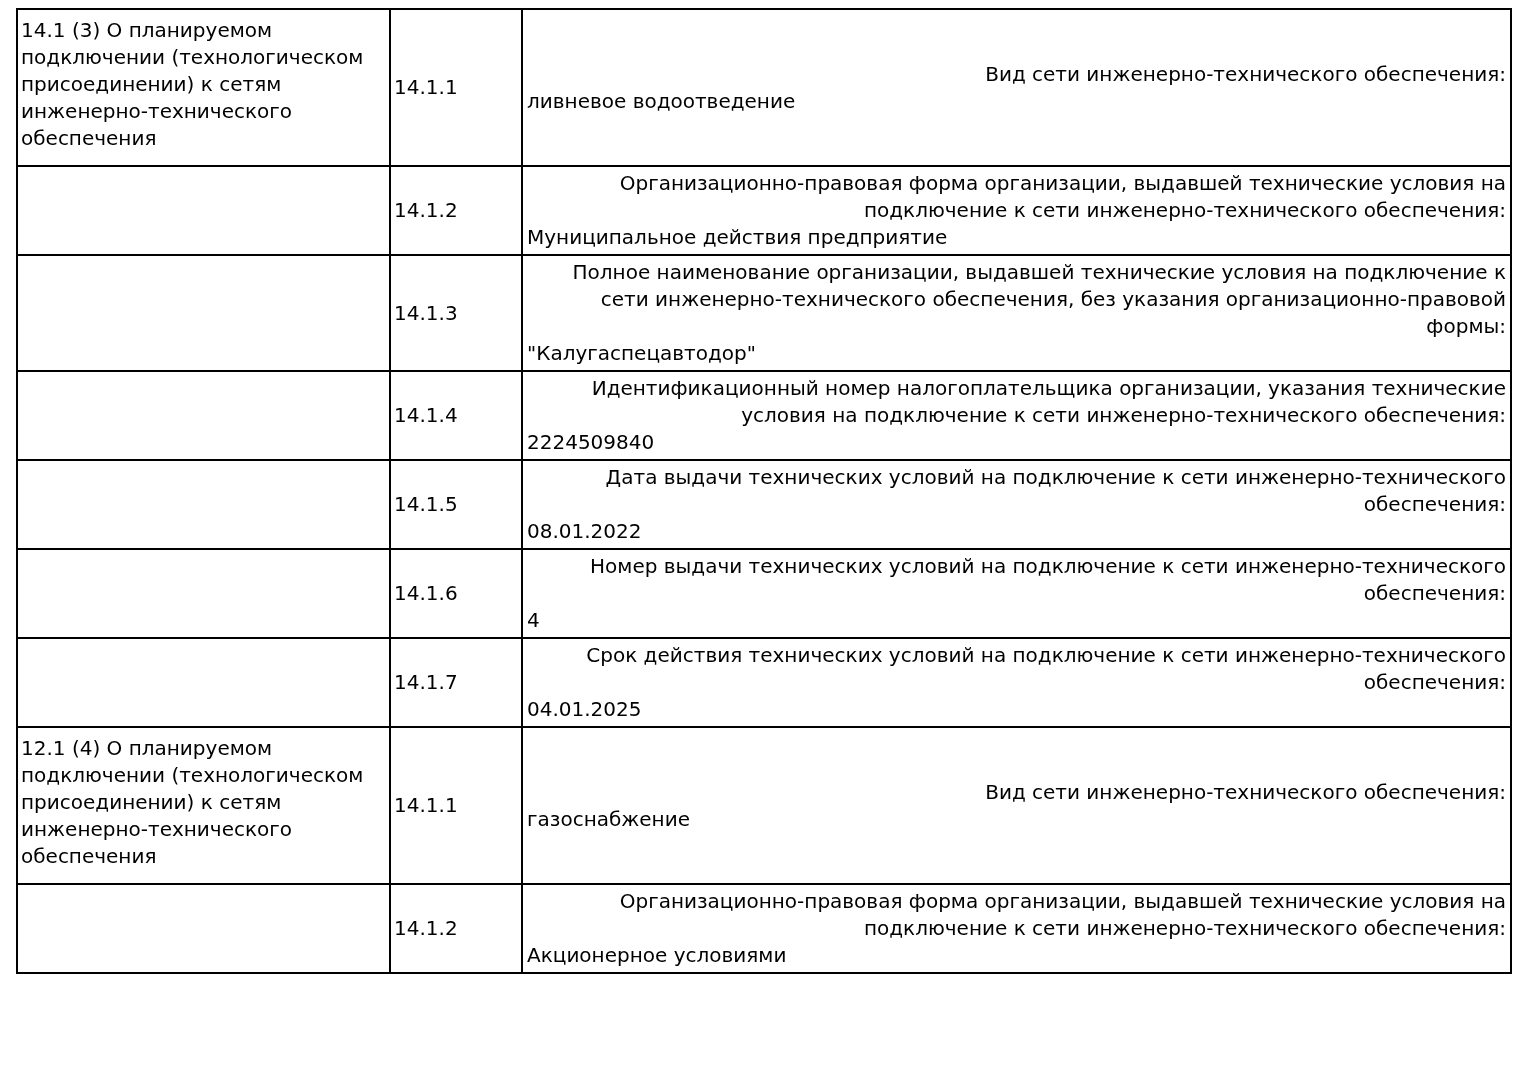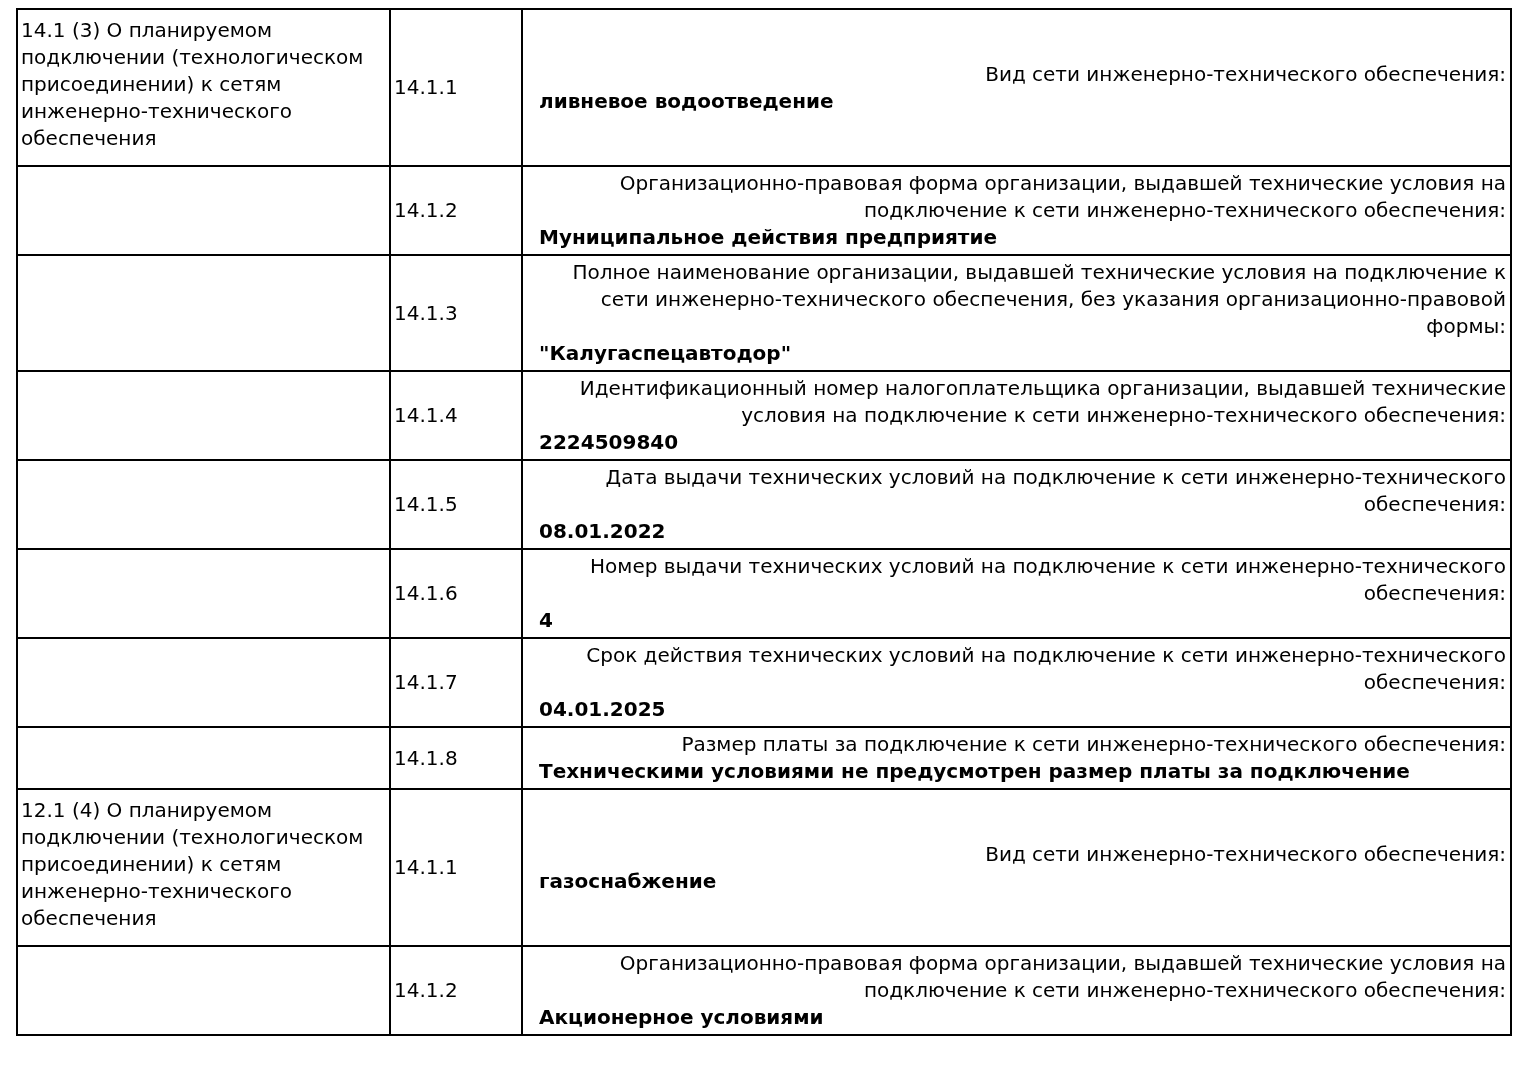--- a/index.html
+++ b/index.html
@@ -42,22 +42,21 @@
     padding-left: 4px;
   }
   tr.has-section {
     height: 157px;
   }
   .field-label {
     font-weight: normal;
     text-align: right;
   }
   .field-value {
-    font-weight: bold;
-    margin-left: 12px;
+    font-weight: normal;
   }
 </style>
 </head>
 <body>
 
 <table class="decl-table">
   <tbody>
       <tr class="has-section">
     <td class="col-section">
       <div class="section-text">14.1 (3) О планируемом подключении (технологическом присоединении) к сетям инженерно-технического обеспечения</div>
@@ -95,21 +94,21 @@
     </td>
   </tr>
       <tr>
     <td class="col-section">
       <div class="section-text"></div>
     </td>
     <td class="col-number">
       <div>14.1.4</div>
     </td>
     <td class="col-content">
-      <div class="field-label">Идентификационный номер налогоплательщика организации, выдавшей технические условия на подключение к сети инженерно-технического обеспечения:</div>
+      <div class="field-label">Идентификационный номер налогоплательщика организации, указания технические условия на подключение к сети инженерно-технического обеспечения:</div>
       <div class="field-value">2224509840</div>
     </td>
   </tr>
       <tr>
     <td class="col-section">
       <div class="section-text"></div>
     </td>
     <td class="col-number">
       <div>14.1.5</div>
     </td>
@@ -135,32 +134,20 @@
       <div class="section-text"></div>
     </td>
     <td class="col-number">
       <div>14.1.7</div>
     </td>
     <td class="col-content">
       <div class="field-label">Срок действия технических условий на подключение к сети инженерно-технического обеспечения:</div>
       <div class="field-value">04.01.2025</div>
     </td>
   </tr>
-      <tr>
-    <td class="col-section">
-      <div class="section-text"></div>
-    </td>
-    <td class="col-number">
-      <div>14.1.8</div>
-    </td>
-    <td class="col-content">
-      <div class="field-label">Размер платы за подключение к сети инженерно-технического обеспечения:</div>
-      <div class="field-value">Техническими условиями не предусмотрен размер платы за подключение</div>
-    </td>
-  </tr>
       <tr class="has-section">
     <td class="col-section">
       <div class="section-text">12.1 (4) О планируемом подключении (технологическом присоединении) к сетям инженерно-технического обеспечения</div>
     </td>
     <td class="col-number">
       <div>14.1.1</div>
     </td>
     <td class="col-content">
       <div class="field-label">Вид сети инженерно-технического обеспечения:</div>
       <div class="field-value">газоснабжение</div>

